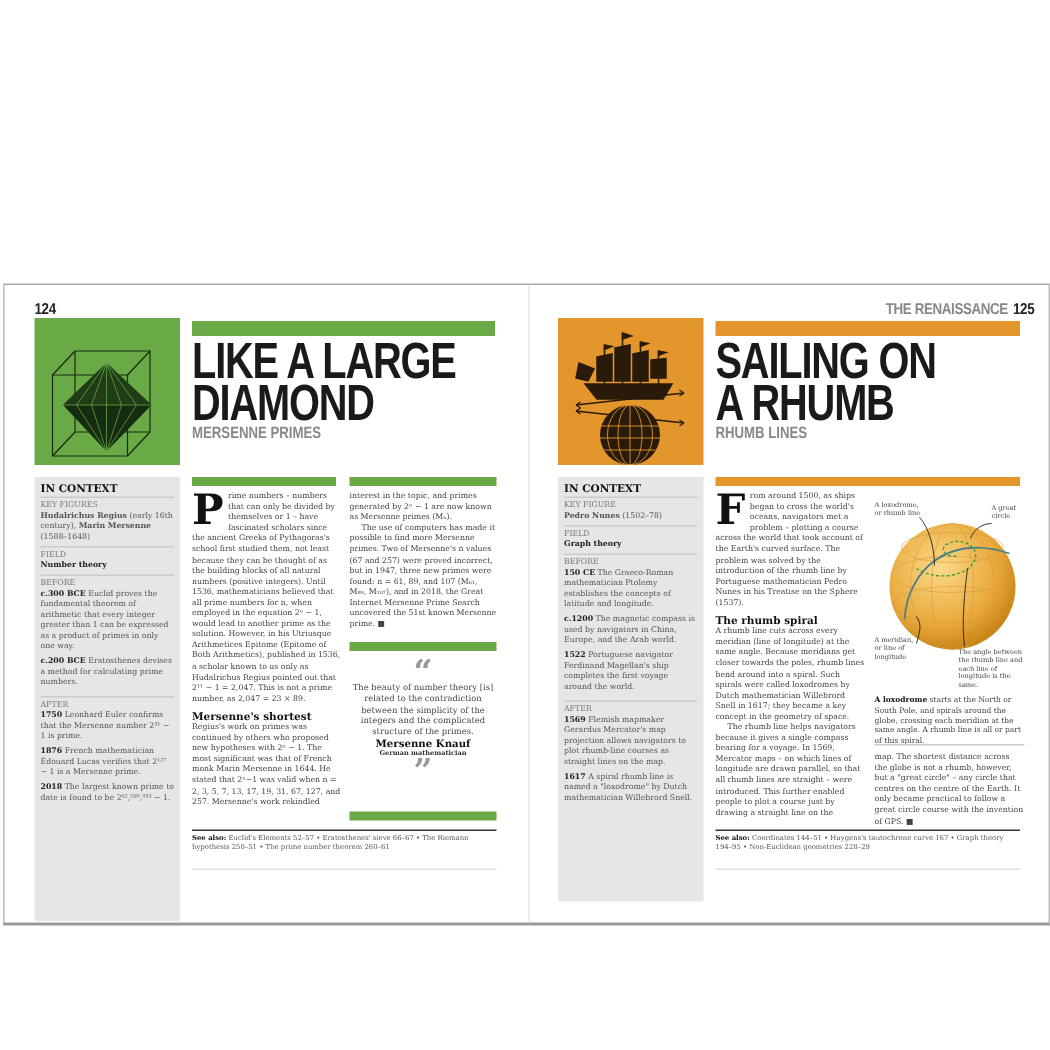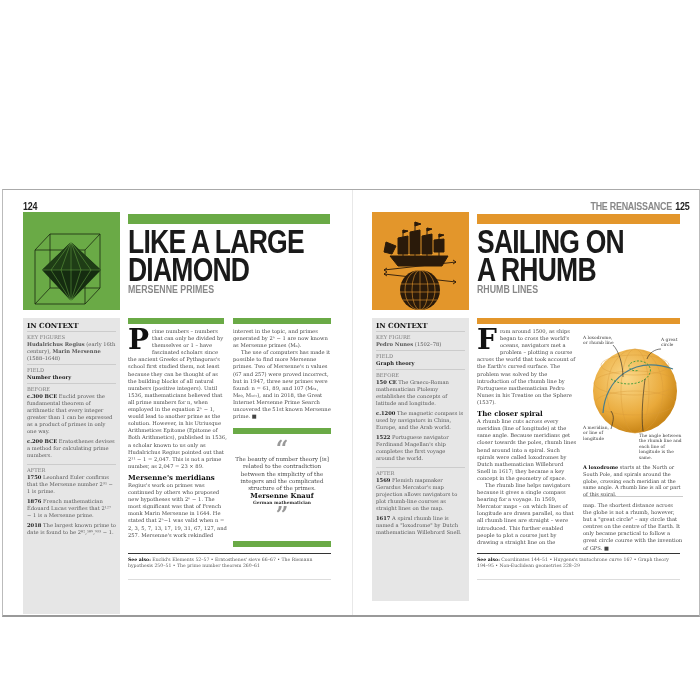--- a/index.html
+++ b/index.html
@@ -104,21 +104,21 @@
       <div class="ctx-entry"><b>1750</b><span> Leonhard Euler confirms that the Mersenne number 2³¹ − 1 is prime.</span></div>
       <div class="ctx-entry"><b>1876</b><span> French mathematician Édouard Lucas verifies that 2¹²⁷ − 1 is a Mersenne prime.</span></div>
       <div class="ctx-entry"><b>2018</b><span> The largest known prime to date is found to be 2⁸²,⁵⁸⁹,⁹³³ − 1.</span></div>
     </div>
   </div>
 
   <div class="greenbar" style="left:125px;top:128px;width:96px;background:#6aaa46;"></div>
   <div class="col" style="left:125px;top:138px;width:100px;">
     <span class="dropcap">P</span>
     <p>rime numbers – numbers that can only be divided by themselves or 1 – have fascinated scholars since the ancient Greeks of Pythagoras's school first studied them, not least because they can be thought of as the building blocks of all natural numbers (positive integers). Until 1536, mathematicians believed that all prime numbers for n, when employed in the equation 2ⁿ − 1, would lead to another prime as the solution. However, in his Utriusque Arithmetices Epitome (Epitome of Both Arithmetics), published in 1536, a scholar known to us only as Hudalrichus Regius pointed out that 2¹¹ − 1 = 2,047. This is not a prime number, as 2,047 = 23 × 89.</p>
-    <h5>Mersenne's meridians</h5>
+    <h5>Mersenne's shortest</h5>
     <p>Regius's work on primes was continued by others who proposed new hypotheses with 2ⁿ − 1. The most significant was that of French monk Marin Mersenne in 1644. He stated that 2ⁿ−1 was valid when n = 2, 3, 5, 7, 13, 17, 19, 31, 67, 127, and 257. Mersenne's work rekindled</p>
   </div>
 
   <div class="greenbar" style="left:230px;top:128px;width:98px;background:#6aaa46;"></div>
   <div class="col" style="left:230px;top:138px;width:98px;">
     <p>interest in the topic, and primes generated by 2ⁿ − 1 are now known as Mersenne primes (Mₙ).</p>
     <p class="indent">The use of computers has made it possible to find more Mersenne primes. Two of Mersenne's n values (67 and 257) were proved incorrect, but in 1947, three new primes were found: n = 61, 89, and 107 (M₆₁, M₈₉, M₁₀₇), and in 2018, the Great Internet Mersenne Prime Search uncovered the 51st known Mersenne prime. ■</p>
   </div>
 
   <div class="greenbar" style="left:230px;top:238px;width:98px;background:#6aaa46;"></div>
@@ -203,21 +203,21 @@
       <div class="ctx-label">AFTER</div>
       <div class="ctx-entry"><b>1569</b><span> Flemish mapmaker Gerardus Mercator's map projection allows navigators to plot rhumb-line courses as straight lines on the map.</span></div>
       <div class="ctx-entry"><b>1617</b><span> A spiral rhumb line is named a "loxodrome" by Dutch mathematician Willebrord Snell.</span></div>
     </div>
   </div>
 
   <div class="greenbar" style="left:474px;top:128px;width:203px;background:#e3962b;"></div>
   <div class="col" style="left:474px;top:138px;width:100px;">
     <span class="dropcap">F</span>
     <p>rom around 1500, as ships began to cross the world's oceans, navigators met a problem – plotting a course across the world that took account of the Earth's curved surface. The problem was solved by the introduction of the rhumb line by Portuguese mathematician Pedro Nunes in his Treatise on the Sphere (1537).</p>
-    <h5>The closer spiral</h5>
+    <h5>The rhumb spiral</h5>
     <p>A rhumb line cuts across every meridian (line of longitude) at the same angle. Because meridians get closer towards the poles, rhumb lines bend around into a spiral. Such spirals were called loxodromes by Dutch mathematician Willebrord Snell in 1617; they became a key concept in the geometry of space.</p>
     <p class="indent">The rhumb line helps navigators because it gives a single compass bearing for a voyage. In 1569, Mercator maps – on which lines of longitude are drawn parallel, so that all rhumb lines are straight – were introduced. This further enabled people to plot a course just by drawing a straight line on the</p>
   </div>
 
   <div style="position:absolute;left:580px;top:135px;width:100px;height:120px;">
     <svg width="100" height="120" viewBox="0 0 100 120">
       <defs>
         <radialGradient id="gl" cx="40%" cy="35%" r="65%">
           <stop offset="0%" stop-color="#fbd98a"></stop>
           <stop offset="70%" stop-color="#e9a93a"></stop>

